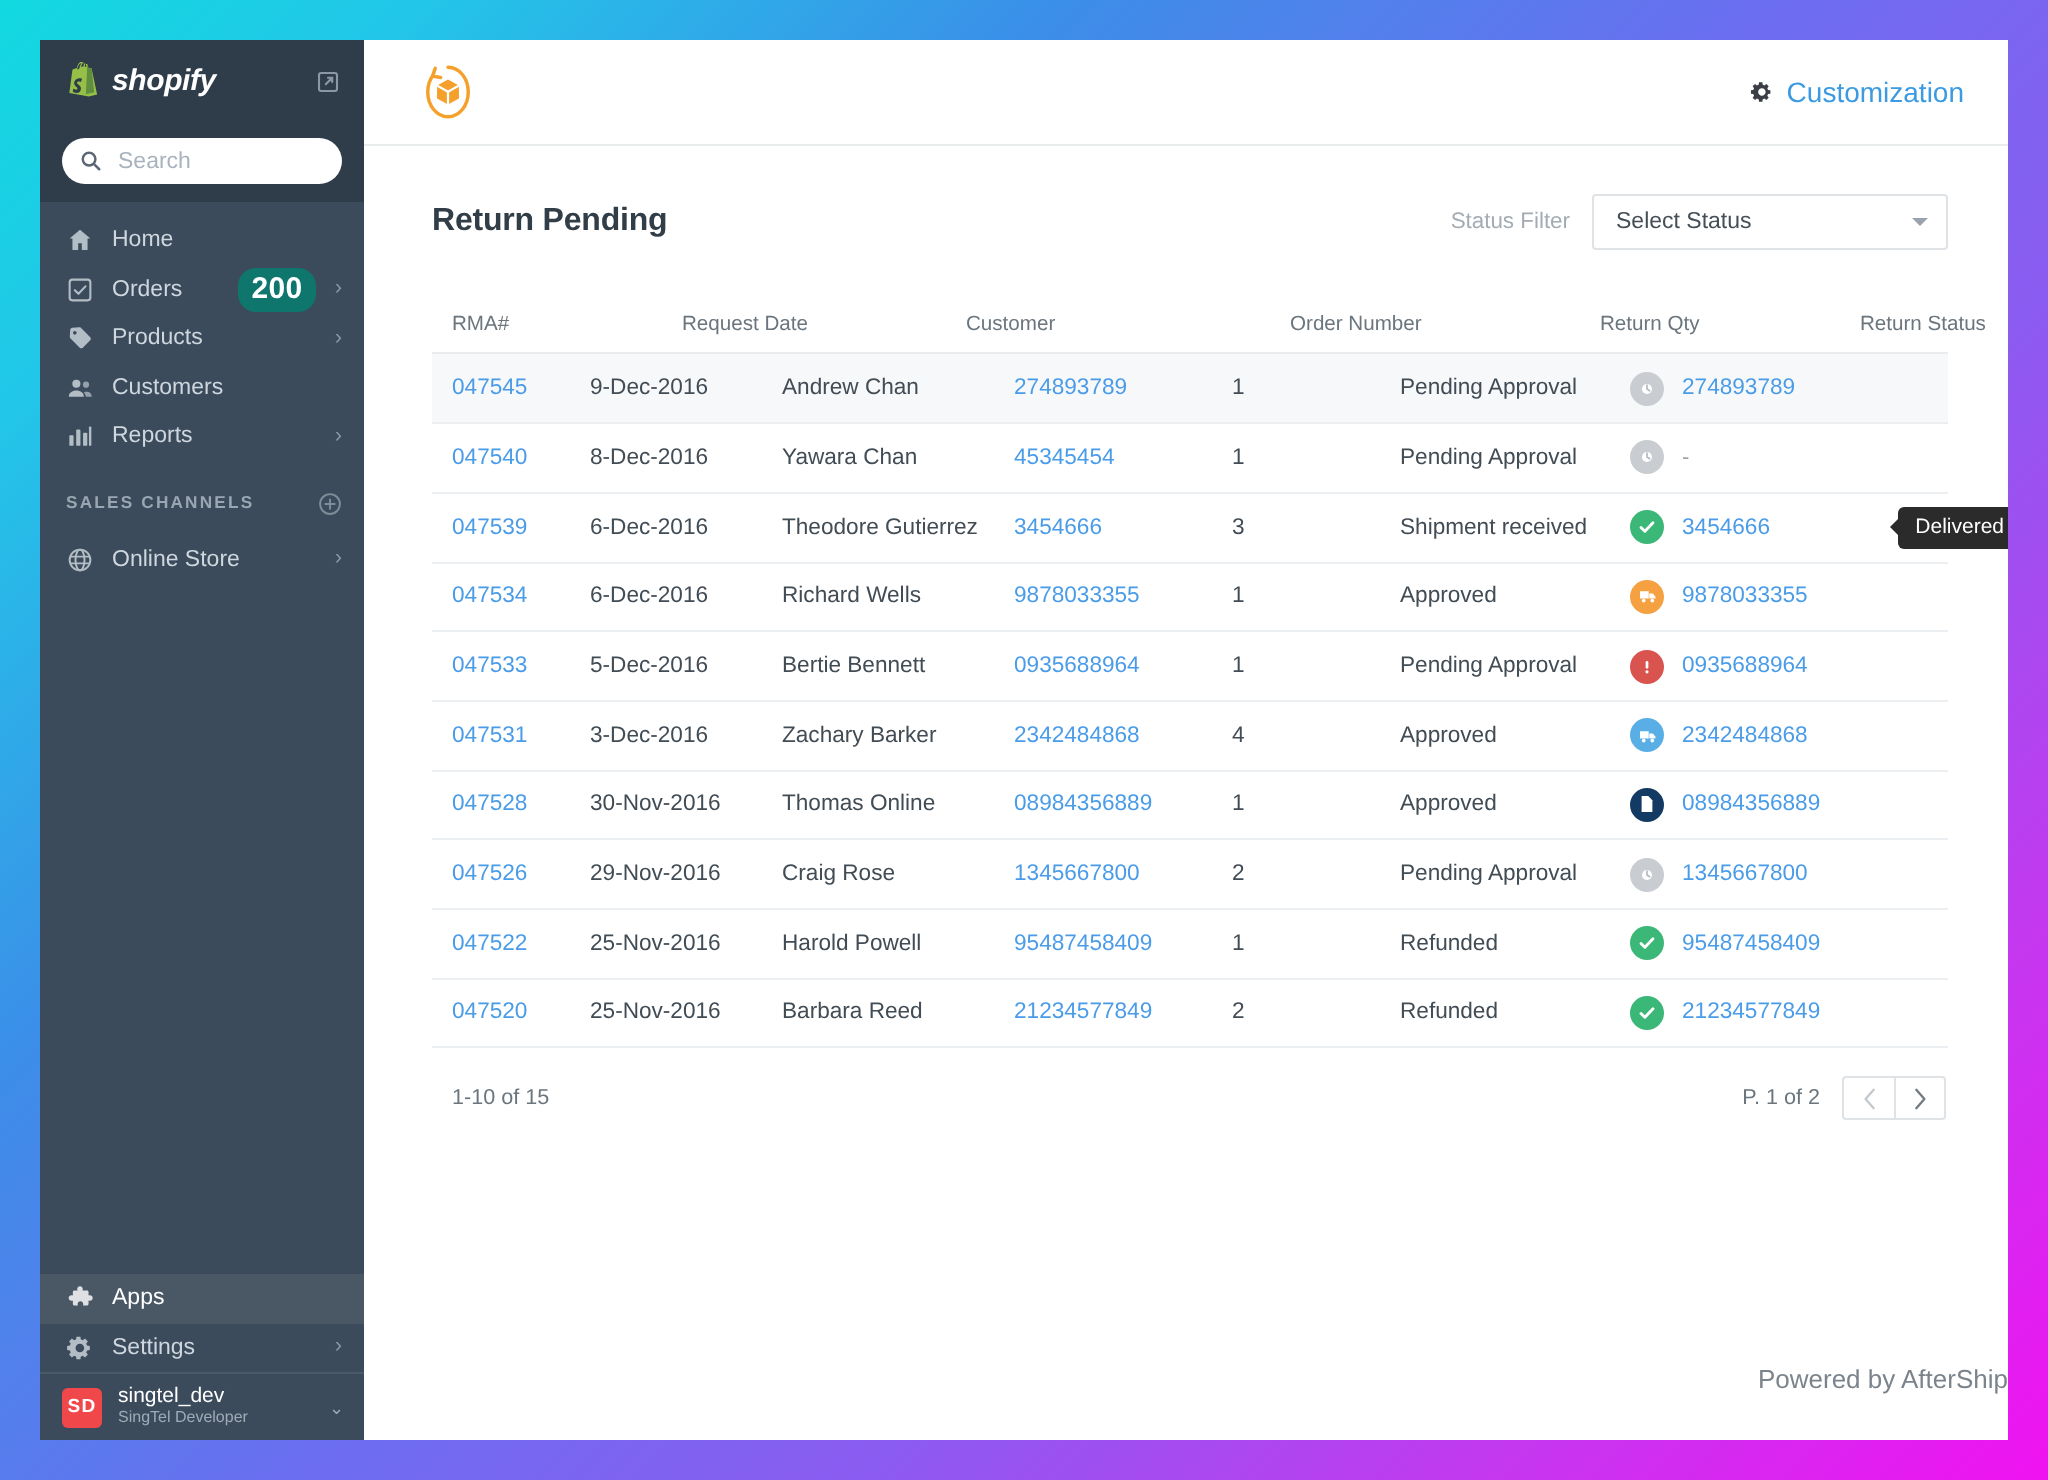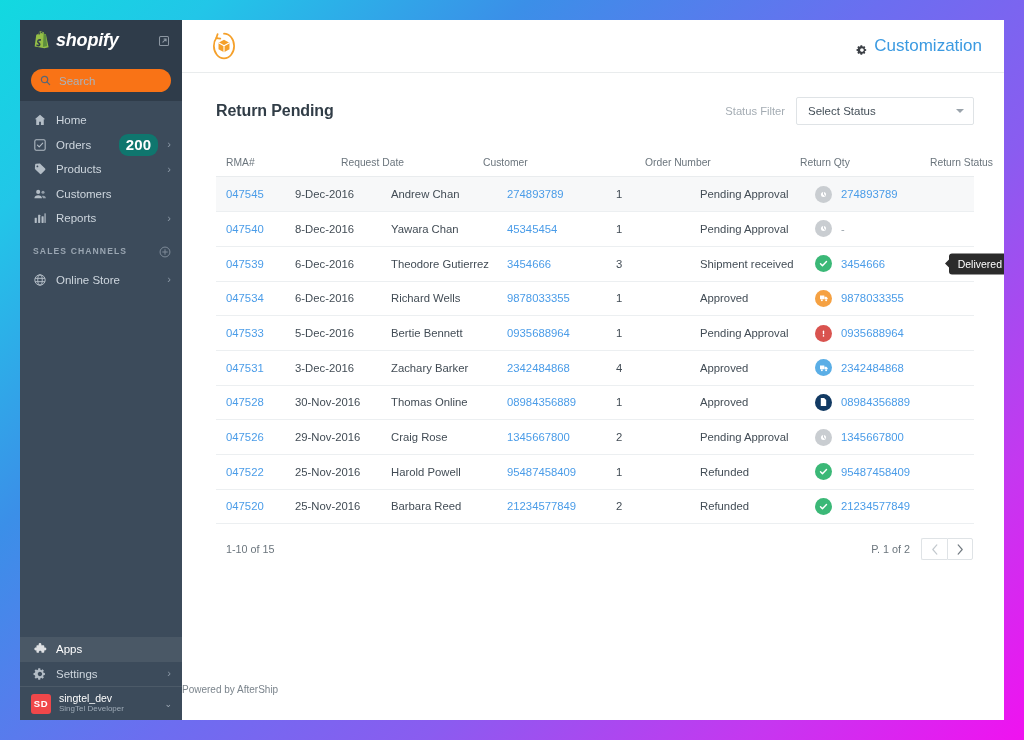--- a/index.html
+++ b/index.html
@@ -37,28 +37,28 @@
   .sb-top { background: #2f3c4a; }
   .sb-brand {
     height: 41px;
     display: flex; align-items: center;
     padding: 0 12px 0 13px;
     background: #2f3c4a;
   }
   .shopify-logo { display: flex; align-items: center; gap: 6px; flex: 1; }
   .bag-icon { width: 17px; height: 19px; display: block; }
   .brand-word {
-    color: #ffffff; font-size: 18px; font-weight: bold;
+    color: #ffffff; font-size: 15px; font-weight: bold;
     font-style: italic; letter-spacing: -0.2px;
   }
   .ext-icon { width: 12px; height: 12px; opacity: .62; }
 
   .sb-searchwrap { padding: 8px 11px 9px 11px; background: #2f3c4a; }
   .sb-search {
-    height: 23px; background: #f97316; border-radius: 12px;
+    height: 23px; background: #ffffff; border-radius: 12px;
     display: flex; align-items: center; padding: 0 9px; gap: 6px;
   }
   .sb-search .mag { width: 11px; height: 11px; flex: 0 0 11px; }
   .sb-search input {
     border: none; outline: none; background: transparent;
     font-family: "Liberation Sans", sans-serif;
     font-size: 11.5px; color: #3c4b5b; width: 100%;
   }
   .sb-search input::placeholder { color: #a9b3bd; }
 
@@ -115,22 +115,22 @@
   }
   .topbar {
     height: 53px; flex: 0 0 53px;
     border-bottom: 1px solid #e9eced;
     display: flex; align-items: center;
     padding: 0 22px 0 27px;
   }
   .logo-mark { width: 30px; height: 30px; }
   .topbar-spacer { flex: 1; }
   .customization {
-    display: flex; align-items: flex-end; gap: 6px;
-    font-size: 17px; color: #3b9ae1; cursor: pointer;
+    display: flex; align-items: center; gap: 6px;
+    font-size: 14px; color: #3b9ae1; cursor: pointer;
   }
   .gear-ico { width: 12px; height: 12px; }
 
   .content {
     flex: 1; padding: 18px 30px 0 34px;
     display: flex; flex-direction: column; min-height: 0;
   }
   .page-head {
     display: flex; align-items: center;
     margin-bottom: 19px;
@@ -225,22 +225,22 @@
     border: 1px solid #dfe3e6; background: #ffffff;
     display: flex; align-items: center; justify-content: center;
     cursor: pointer;
   }
   .pg-btn.prev { border-radius: 2px 0 0 2px; border-right: none; }
   .pg-btn.next { border-radius: 0 2px 2px 0; }
   .pg-btn svg { display: block; }
 
   .footer {
     height: 62px; flex: 0 0 62px;
-    display: flex; align-items: center; justify-content: flex-start;
-    font-size: 10px; color: #7b848c;
+    display: flex; align-items: center; justify-content: flex-end;
+    font-size: 13px; color: #7b848c;
   }
 </style>
 </head>
 <body>
 
 <div class="app-window">
 
   <aside class="sidebar">
 
     <div class="sb-top">

